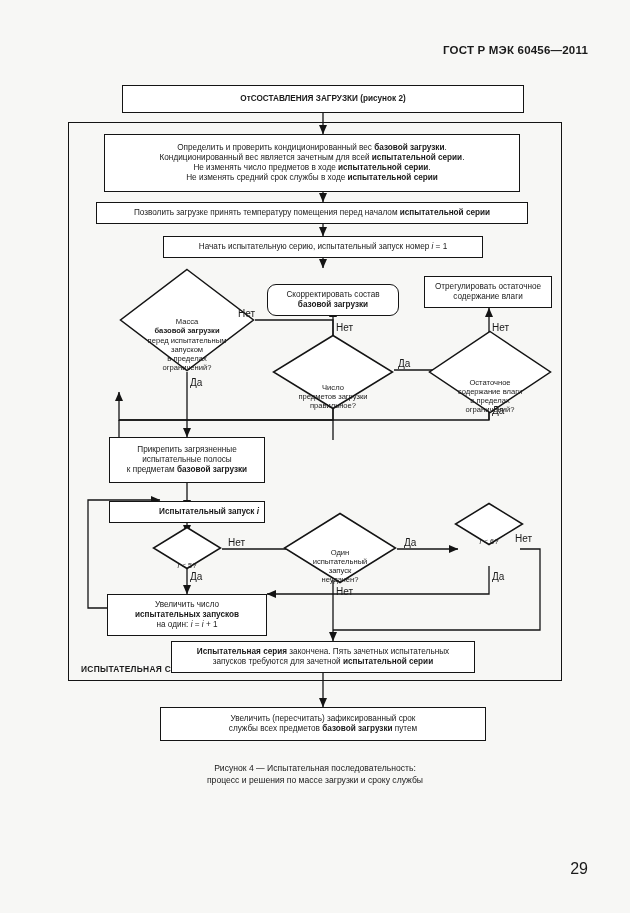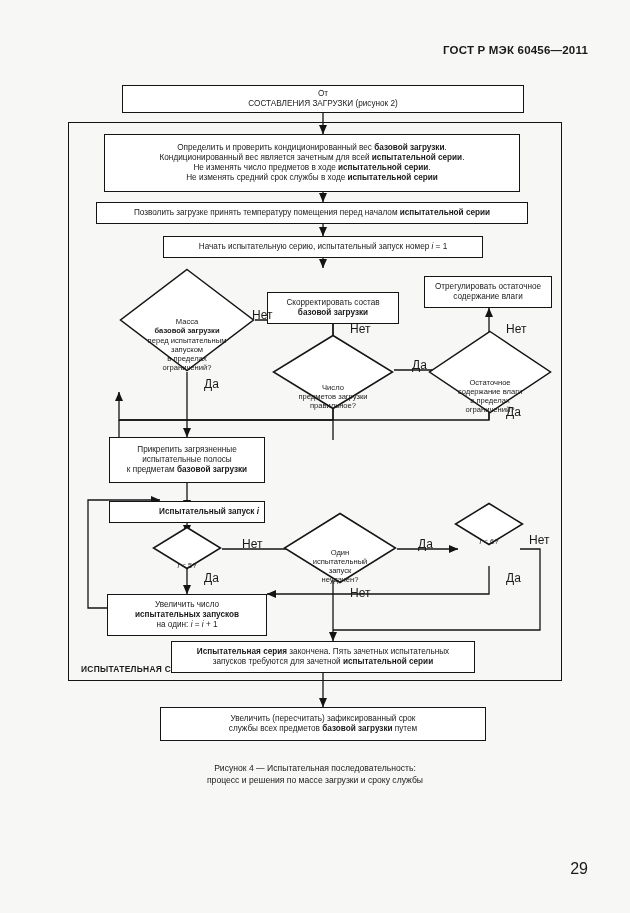--- a/index.html
+++ b/index.html
@@ -50,23 +50,22 @@
     position:absolute;inset:0;
     display:flex;align-items:flex-end;justify-content:center;
     text-align:center;line-height:1.2;font-size:7.6px;
     pointer-events:none;
   }
   .dia b{font-weight:bold;}
   .dia i{font-style:italic;}
 
   
   .elabel{
-    position:absolute;font-size:12px;background:transparent;
+    position:absolute;font-size:10px;background:transparent;
     white-space:nowrap;
-    margin-left:14px;
   }
 
   
   .series-box{
     position:absolute;
     border:1.6px solid #141414;
     background:transparent;
   }
   .series-label{
     position:absolute;font-size:8.4px;font-weight:bold;
@@ -145,41 +144,41 @@
       <path d="M333,630 L333,641" marker-end="url(#ah)"></path>
 
       <path d="M323,673 L323,707" marker-end="url(#ah)"></path>
     </g>
   </svg>
 
   <div class="series-box" style="left:68px;top:122px;width:492px;height:557px;"></div>
   <div class="inner-box" style="left:80px;top:266px;width:470px;height:356px;border:none;"></div>
   <div class="series-label" style="left:78px;top:664px;">ИСПЫТАТЕЛЬНАЯ СЕРИЯ</div>
 
-  <div class="node thick" style="left:122px;top:85px;width:402px;height:28px;flex-direction:column;">
+  <div class="node thick" style="left:122px;top:85px;width:402px;height:28px;font-weight:bold;">
     <span>От</span>
     <span>СОСТАВЛЕНИЯ ЗАГРУЗКИ (рисунок 2)</span>
   </div>
 
   <div class="node thick" style="left:104px;top:134px;width:416px;height:58px;flex-direction:column;text-align:center;">
     <div><span>Определить и проверить кондиционированный вес </span><b>базовой загрузки</b><span>.</span></div>
     <div><span>Кондиционированный вес является зачетным для всей </span><b>испытательной серии</b><span>.</span></div>
     <div><span>Не изменять число предметов в ходе </span><b>испытательной серии</b><span>.</span></div>
     <div><span>Не изменять средний срок службы в ходе </span><b>испытательной серии</b></div>
   </div>
 
   <div class="node thick" style="left:96px;top:202px;width:432px;height:22px;">
     <div><span>Позволить загрузке принять температуру помещения перед началом </span><b>испытательной серии</b></div>
   </div>
 
   <div class="node thick" style="left:163px;top:236px;width:320px;height:22px;">
     <div><span>Начать испытательную серию, испытательный запуск номер </span><i>i</i><span> = 1</span></div>
   </div>
 
-  <div class="node thick" style="left:267px;top:292px;width:132px;height:32px;flex-direction:column;">
+  <div class="node thick" style="left:267px;top:284px;width:132px;height:32px;flex-direction:column;border-radius:9px;">
     <span>Скорректировать состав</span>
     <b>базовой загрузки</b>
   </div>
 
   <div class="node thick" style="left:424px;top:276px;width:128px;height:32px;flex-direction:column;">
     <span>Отрегулировать остаточное</span>
     <span>содержание влаги</span>
   </div>
 
   <div class="node thick" style="left:109px;top:437px;width:156px;height:46px;flex-direction:column;">

